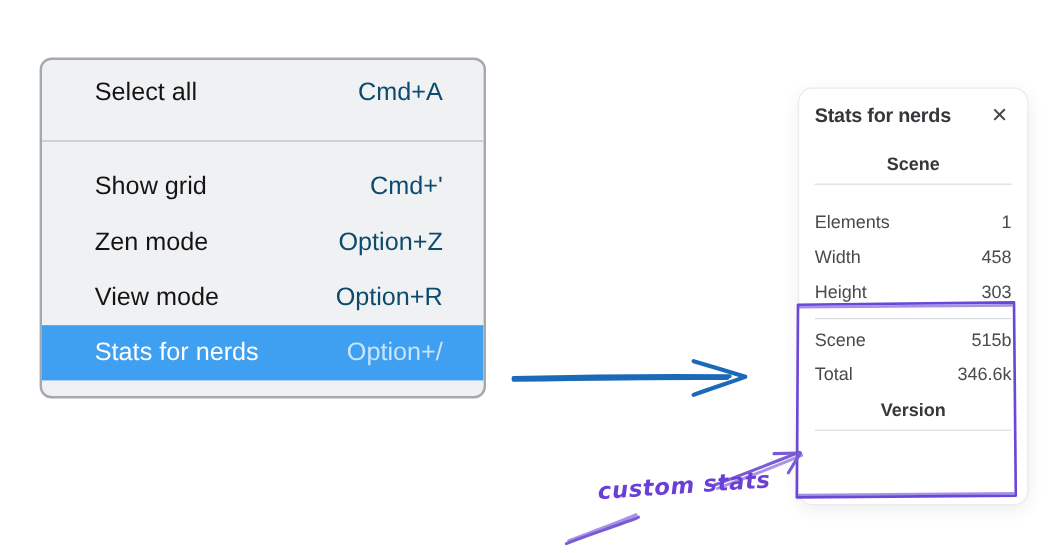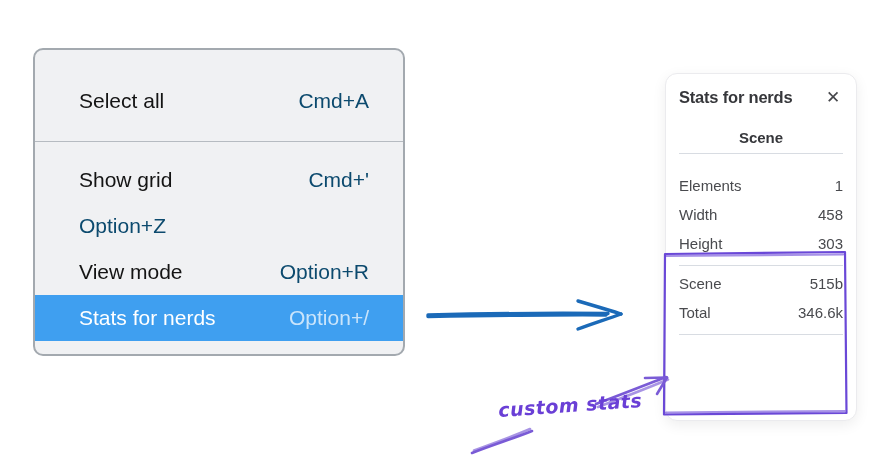--- a/index.html
+++ b/index.html
@@ -9,21 +9,21 @@
   
   .context-menu {
     position: absolute; left: 33px; top: 48px; width: 372px;
     background: #f0f1f3;
     border: 2px solid #a3a9af;
     border-radius: 10px;
     overflow: hidden;
     font-size: 21px;
     color: #141414;
   }
-  .menu-section-top { padding: 28px 0 17px 0; }
+  .menu-section-top { padding: 4px 0 17px 0; }
   .menu-section-bottom { padding: 15px 0 13px 0; text-align: right; }
   .menu-divider { border-top: 1.5px solid #b6bbc1; }
   .menu-row {
     height: 46px;
     display: flex; align-items: center; justify-content: space-between;
     padding: 0 34px 0 44px;
     cursor: default;
   }
   .menu-row .shortcut { color: #0c4a6e; }
   .menu-row.highlighted { background: #3f9ff0; color: #ffffff; }
@@ -82,20 +82,21 @@
       <span class="shortcut">Cmd+A</span>
     </div>
   </div>
   <div class="menu-divider"></div>
   <div class="menu-section-bottom">
     <div class="menu-row">
       <span>Show grid</span>
       <span class="shortcut">Cmd+'</span>
     </div>
     <div class="menu-row">
+      <span>Zen mode</span>
       <span class="shortcut">Option+Z</span>
     </div>
     <div class="menu-row">
       <span>View mode</span>
       <span class="shortcut">Option+R</span>
     </div>
     <div class="menu-row highlighted">
       <span>Stats for nerds</span>
       <span class="shortcut">Option+/</span>
     </div>
@@ -130,20 +131,21 @@
     <div class="stat-row">
       <span>Scene</span>
       <span>515b</span>
     </div>
     <div class="stat-row">
       <span>Total</span>
       <span>346.6k</span>
     </div>
   </div>
 
+  <div class="section-heading version-heading">Version</div>
   <div class="hr"></div>
 </div>
 
 <svg class="overlay-svg" viewBox="0 0 873 461" xmlns="http://www.w3.org/2000/svg">
 
   <g stroke="#1b6ab8" stroke-width="3.4" fill="none" stroke-linecap="round" stroke-linejoin="round">
     <path d="M428,315 C 490,313.5 560,313 608,313.5"></path>
     <path d="M428,316.5 C 492,315.5 560,314.5 606,315"></path>
     <path d="M578,301 C 595,306 612,311 621,314"></path>
     <path d="M621,314 C 610,318 592,324 578,329"></path>

